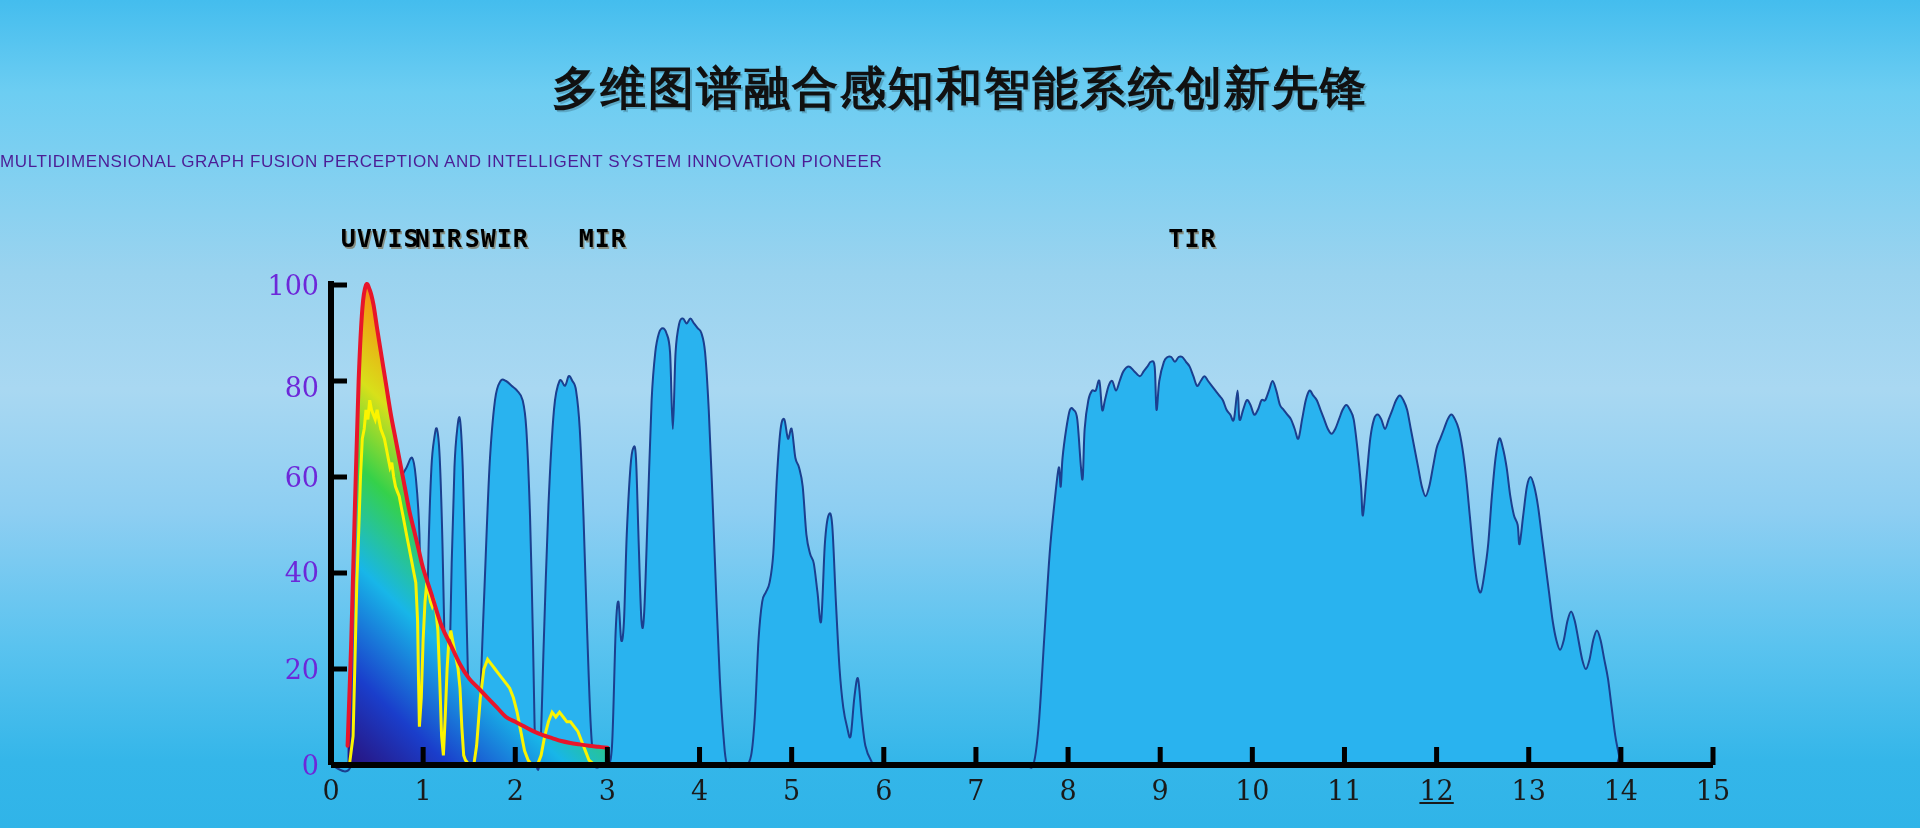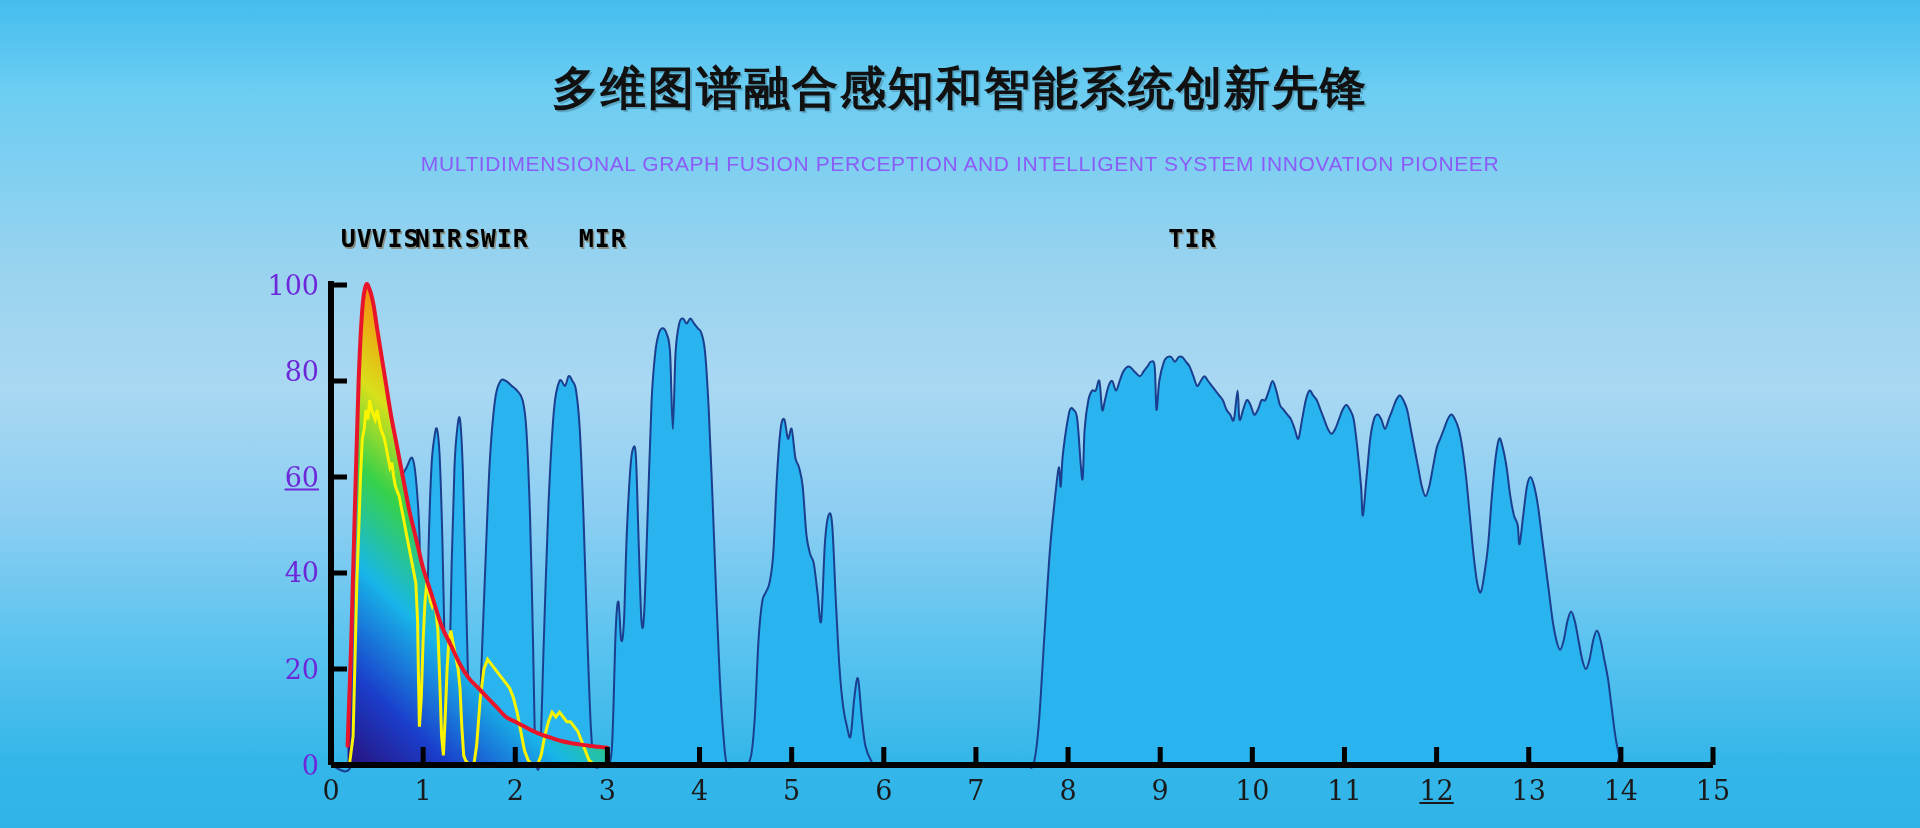--- a/index.html
+++ b/index.html
@@ -26,26 +26,25 @@
     font-family:"DejaVu Sans","Liberation Sans",sans-serif;
     font-weight:bold;
     font-size:46px;
     letter-spacing:2px;
     color:#111111;
     text-shadow:2px 2px 0 rgba(0,0,0,.18);
     white-space:nowrap;
   }
   .subtitle{
     position:absolute;left:0;right:0;top:152px;
-    text-align:center;
     font-family:"Liberation Sans",sans-serif;
     font-weight:400;
-    font-size:21px;
+    font-size:17px;
     letter-spacing:.6px;
-    color:#8b5cf6;
+    color:#4c1d95;
     white-space:nowrap;
   }
 
   
   .band-label{
     position:absolute;
     font-family:"DejaVu Sans Mono","Liberation Mono",monospace;
     font-weight:bold;
     font-size:25px;
     letter-spacing:1px;
@@ -145,22 +144,22 @@
           <path d="M331,381 L347,381" stroke="#000" stroke-width="5"></path>
           <path d="M331,285 L347,285" stroke="#000" stroke-width="5"></path>
         </g>
     </g>
   </svg>
 
   <div id="ylabels">
       <div class="ytick" style="left: 249px; top: 765px;">0</div>
       <div class="ytick" style="left: 249px; top: 669px;">20</div>
       <div class="ytick" style="left: 249px; top: 572px;">40</div>
-      <div class="ytick" style="left: 249px; top: 477px; text-decoration: underline;">60</div>
-      <div class="ytick" style="left: 249px; top: 371px;">80</div>
+      <div class="ytick" style="left: 249px; top: 477px;">60</div>
+      <div class="ytick" style="left: 249px; top: 387px;">80</div>
       <div class="ytick" style="left: 249px; top: 285px;">100</div>
     </div>
   <div id="xlabels">
       <div class="xtick" style="left: 331px;">0</div>
       <div class="xtick" style="left: 423.133px;">1</div>
       <div class="xtick" style="left: 515.267px;">2</div>
       <div class="xtick" style="left: 607.4px;">3</div>
       <div class="xtick" style="left: 699.533px;">4</div>
       <div class="xtick" style="left: 791.667px;">5</div>
       <div class="xtick" style="left: 883.8px;">6</div>

